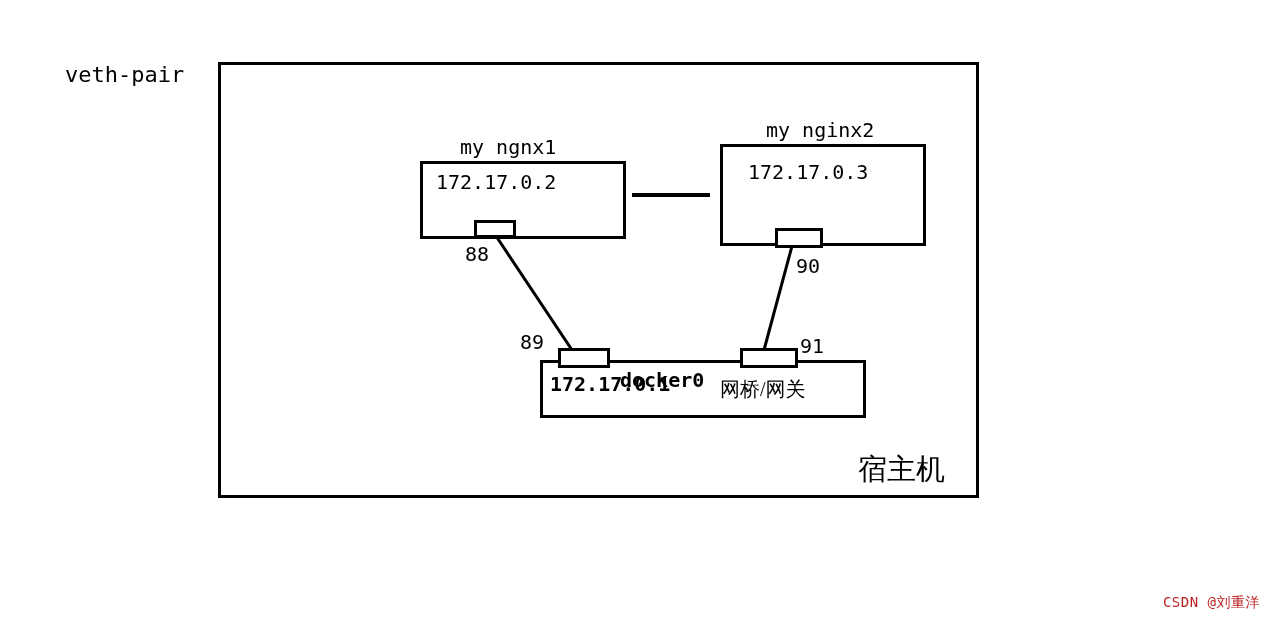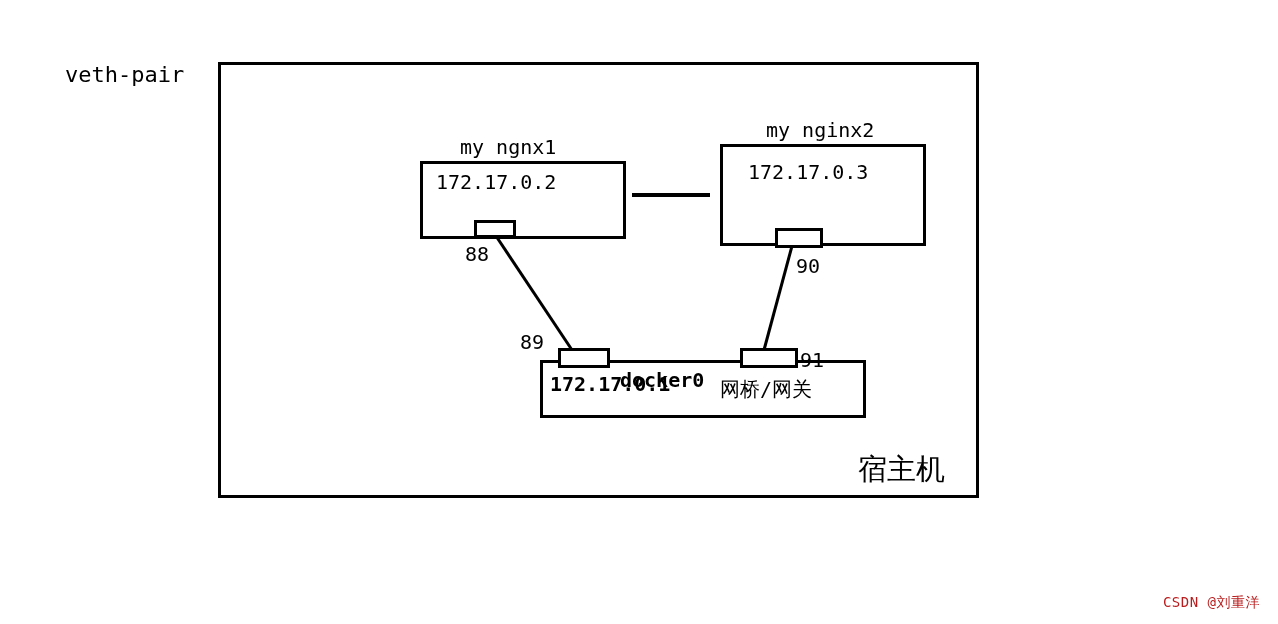--- a/index.html
+++ b/index.html
@@ -73,29 +73,29 @@
 <div class="port" style="left:775px; top:228px; width:42px; height:14px;"></div>
 
 <div class="label" style="left:796px; top:254px;">90</div>
 
 <div class="box" style="left:540px; top:360px; width:320px; height:52px;"></div>
 
 <div class="label" style="left:620px; top:368px;font-weight:bold;">docker0</div>
 
 <div class="label" style="left:550px; top:372px;font-weight:bold;">172.17.0.1</div>
 
-<div class="label" style="left:720px; top:376px;">网桥/网关</div>
+<div class="label" style="left:720px; top:376px;font-family:Liberation Serif, serif;">网桥/网关</div>
 
 <div class="port" style="left:558px; top:348px; width:46px; height:14px;"></div>
 
 <div class="label" style="left:520px; top:330px;">89</div>
 
 <div class="port" style="left:740px; top:348px; width:52px; height:14px;"></div>
 
-<div class="label" style="left:800px; top:348px;text-align:center;">91</div>
+<div class="label" style="left:800px; top:334px;text-align:center;">91</div>
 
 <svg class="lines">
 
   <line x1="632" y1="195" x2="710" y2="195" stroke="#000" stroke-width="4"></line>
 
   <line x1="496" y1="236" x2="572" y2="350" stroke="#000" stroke-width="3"></line>
 
   <line x1="792" y1="246" x2="764" y2="350" stroke="#000" stroke-width="3"></line>
 </svg>
 

